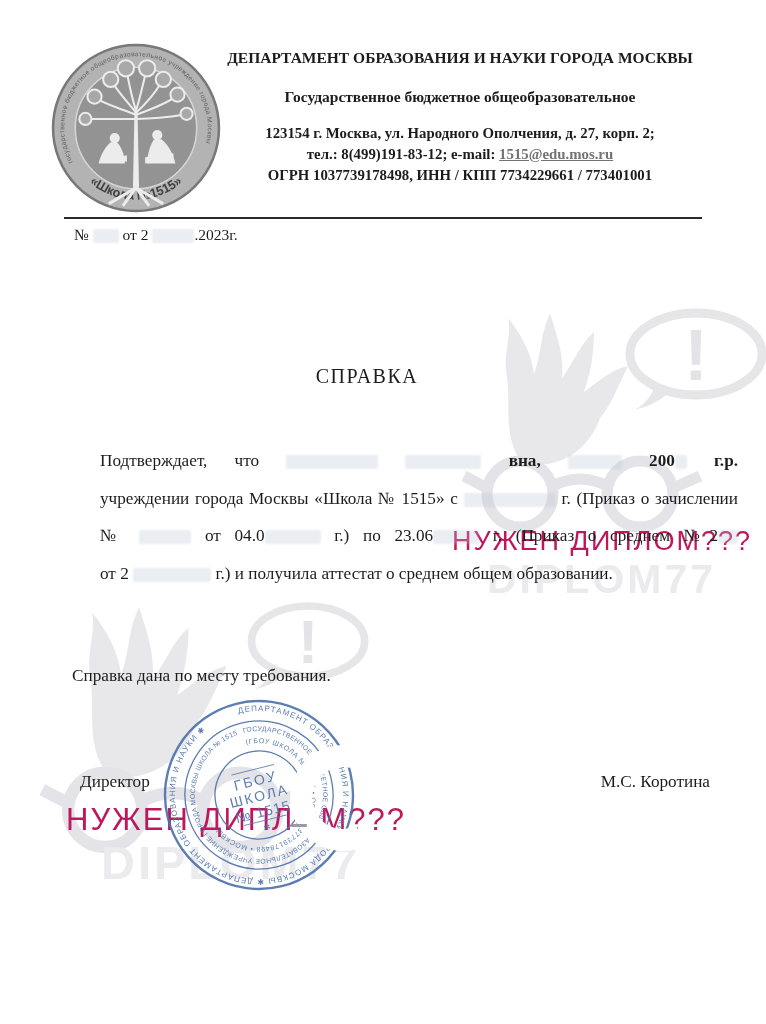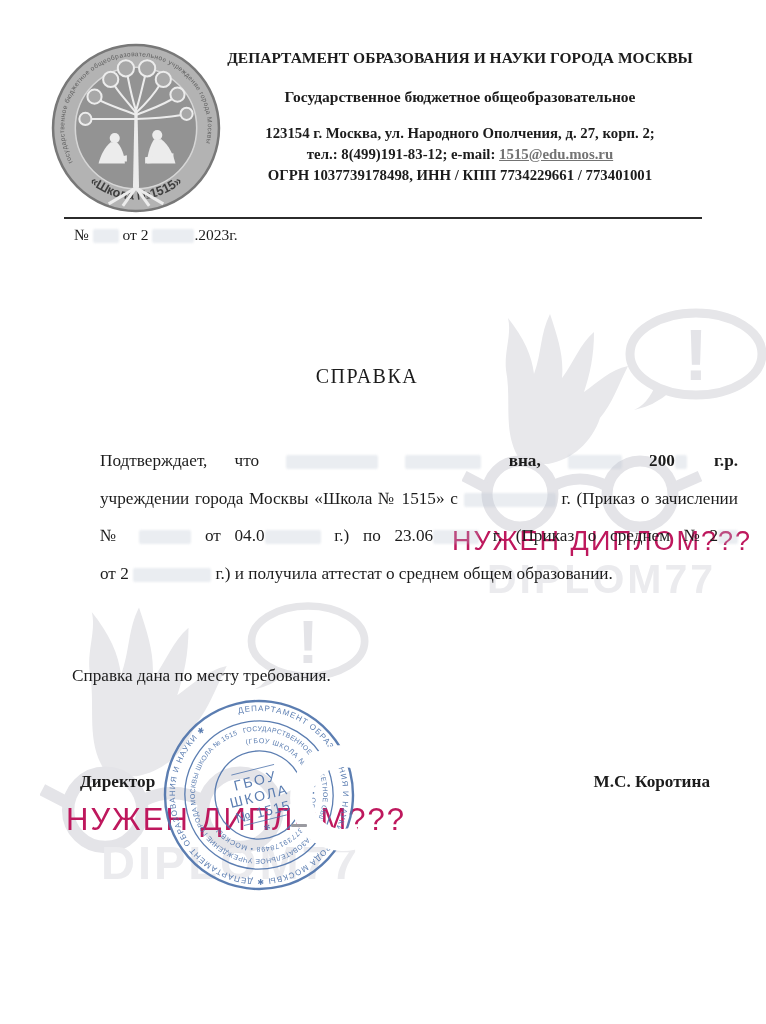--- a/index.html
+++ b/index.html
@@ -27,21 +27,21 @@
   .title{position:absolute;left:12px;top:365px;width:710px;text-align:center;
          font-size:20px;font-weight:400;letter-spacing:1.5px;}
   .para{position:absolute;left:72px;top:442px;width:638px;font-size:17.2px;margin-left:28px;}
   .jline{text-align:justify;text-align-last:justify;height:37.5px;line-height:37.5px;white-space:normal;}
   .lline{text-align:left;height:37.5px;line-height:37.5px;}
   .b{font-weight:700;}
   .smudge{display:inline-block;vertical-align:middle;height:14px;border-radius:2px;
           background:rgba(186,194,210,0.30);filter:blur(1.2px);}
   .closing{position:absolute;left:72px;top:666px;font-size:17.2px;}
   .sigrow{position:absolute;left:80px;top:772px;width:630px;display:flex;
-          justify-content:space-between;font-size:17.2px;font-weight:700;}
+          justify-content:space-between;font-size:17.2px;font-weight:400;}
   
   .stamp{position:absolute;left:159px;top:695px;width:200px;height:200px;z-index:2;}
   .stamp text{font-family:"Liberation Sans","DejaVu Sans",sans-serif;fill:#4e73ab;}
   .stamp-cut{position:absolute;left:283px;top:742px;width:100px;height:112px;z-index:3;}
   .pen-dash{position:absolute;left:291px;top:824px;width:16px;height:3px;background:#9a9aa0;
             border-radius:1px;z-index:3;}
   .logo text{font-family:"Liberation Sans","DejaVu Sans",sans-serif;}
 </style>
 </head>
 <body>

